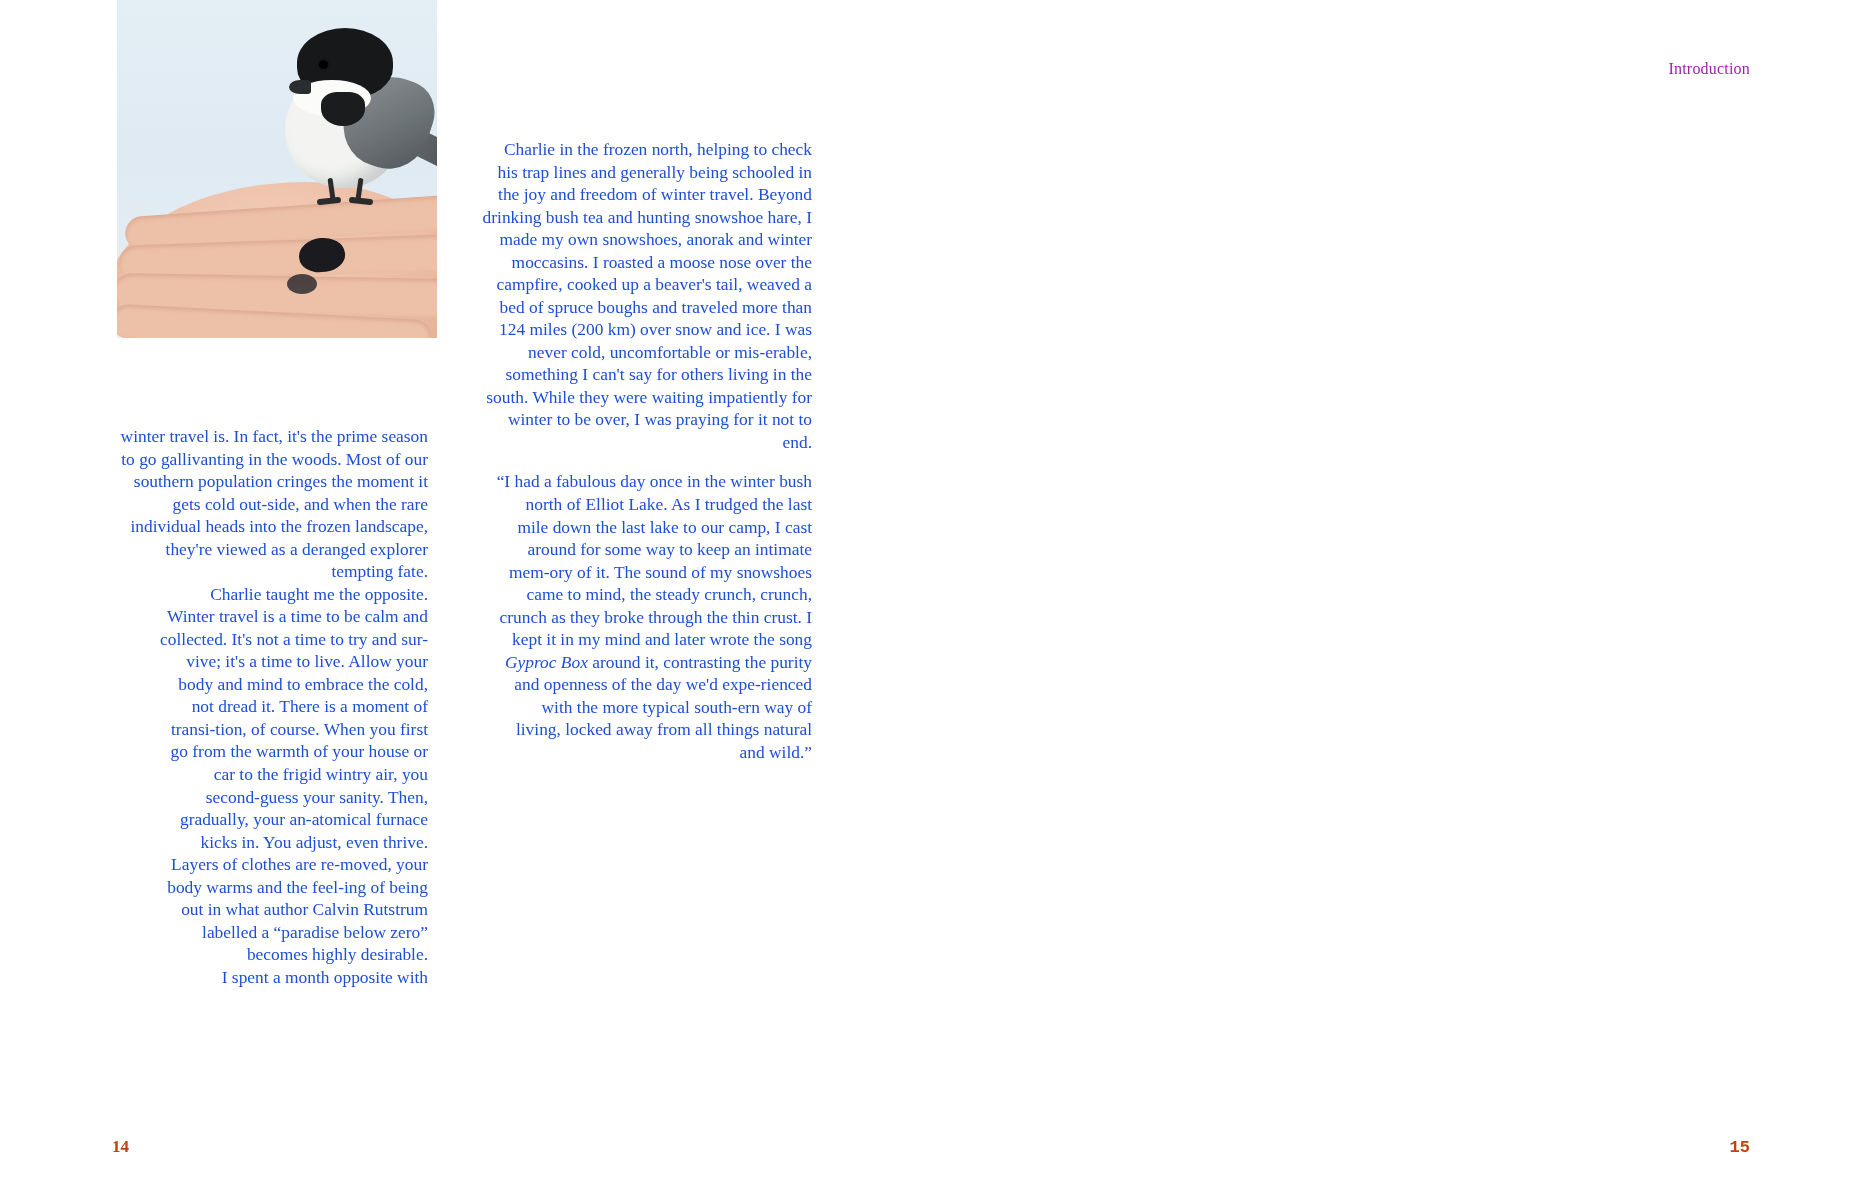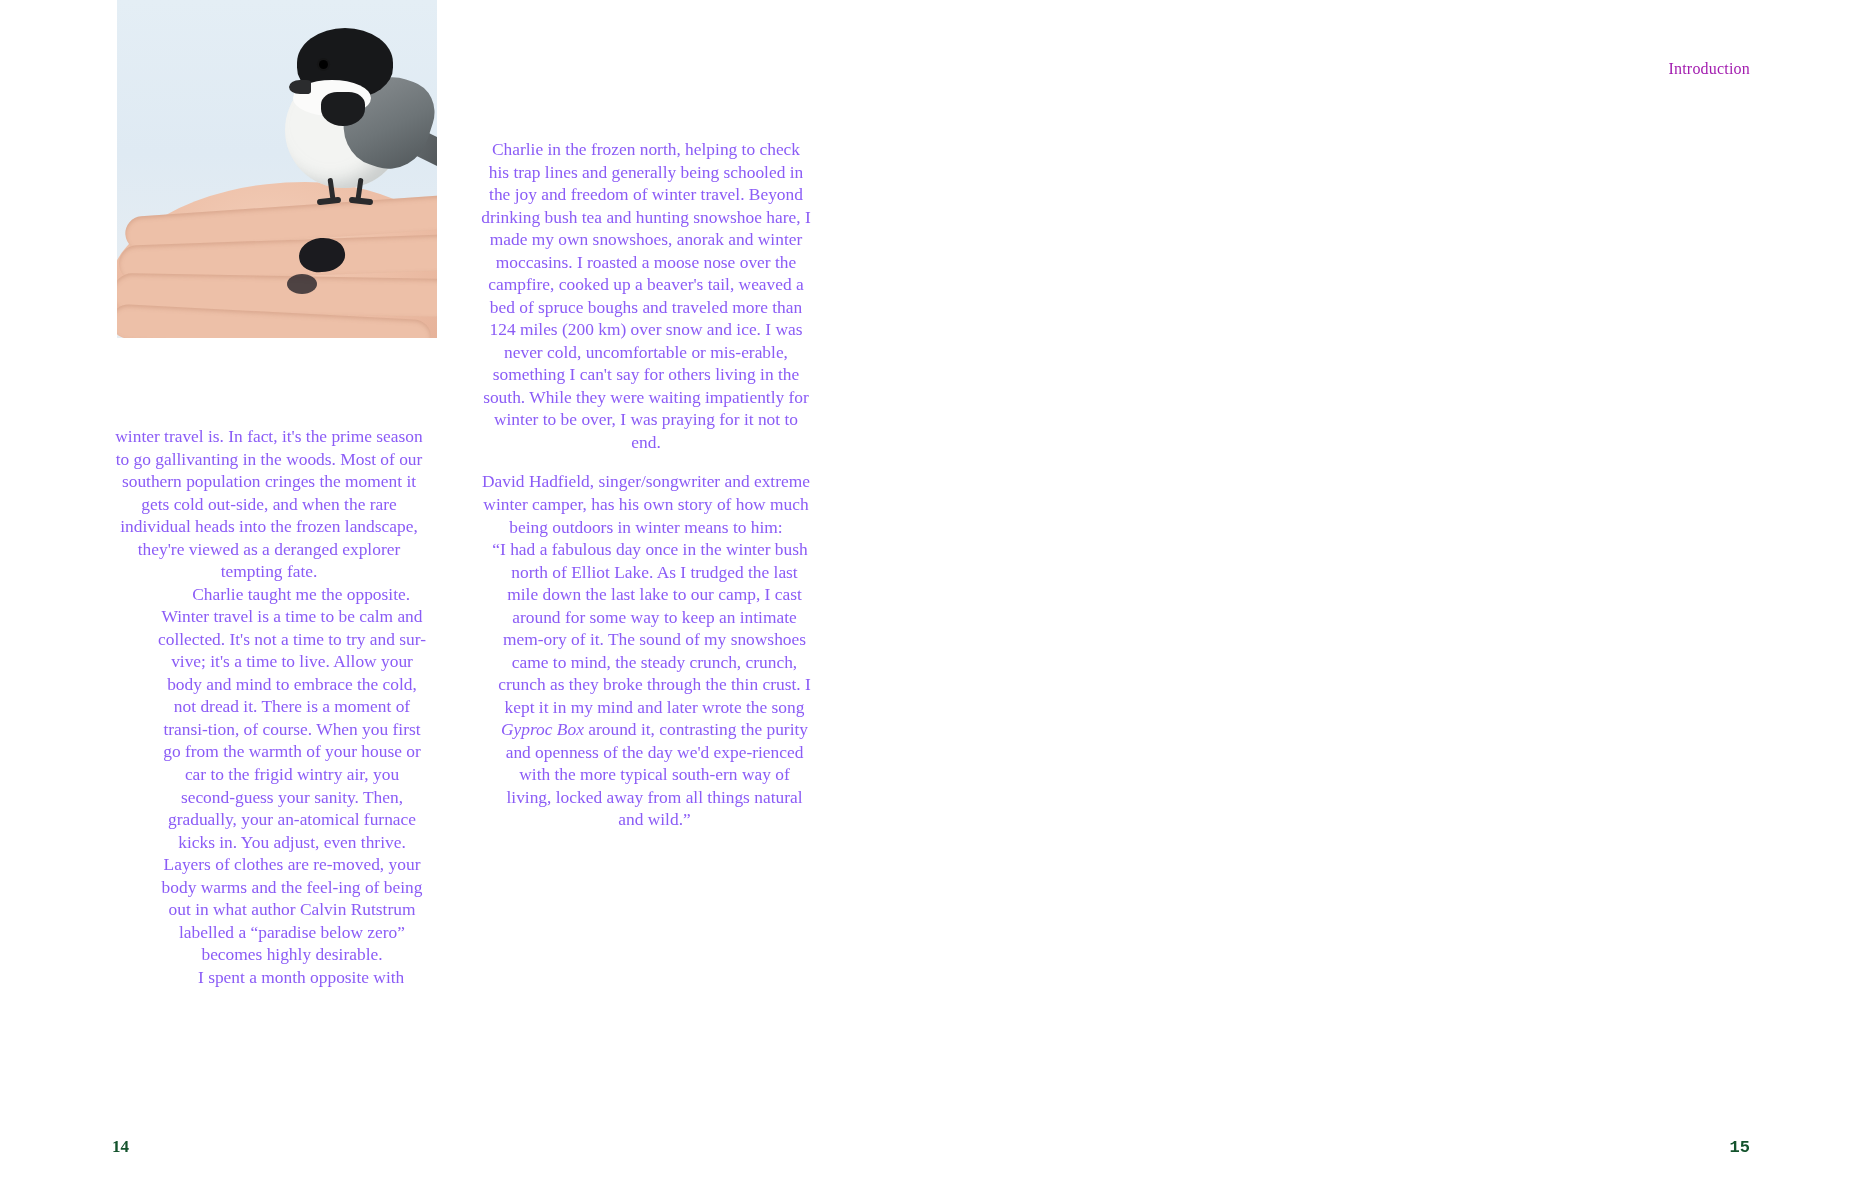--- a/index.html
+++ b/index.html
@@ -171,38 +171,38 @@
   .caption-bird {
     left: 112px;
     top: 352px;
     width: 330px;
   }
 
   .col {
     position: absolute;
     font-size: 17.4px;
     line-height: 1.295;
-    text-align: center;
-    color: #8b5cf6;
+    text-align: right;
+    color: #1d4ed8;
   }
   .col p { margin: 0; }
   .col p.ind { text-indent: 1.05em; margin-left: 46px; }
   .col p.blockq-first { margin-left: 17px; text-indent: -9px; }
   .gap { height: 17px; }
 
   .col-l1 { left: 110px; top: 425px; width: 318px; }
   .col-l2 { left: 480px; top: 138px; width: 332px; }
 
   .folio {
     position: absolute;
     bottom: 39px;
     font-family: "Liberation Serif", serif;
     font-weight: bold;
     font-size: 17px;
-    color: #14532d;
+    color: #c2410c;
   }
   .folio-left  { left: 112px; }
   .folio-right { right: 113px; font-family: Liberation Mono, monospace; }
 
   
   .running-head {
     position: absolute;
     right: 113px;
     top: 60px;
     font-size: 16px;
@@ -246,21 +246,20 @@
 
     <div class="col col-l1">
       <p>winter travel is. In fact, it's the prime season to go gallivanting in the woods. Most of our southern population cringes the moment it gets cold out-side, and when the rare individual heads into the frozen landscape, they're viewed as a deranged explorer tempting fate.</p>
       <p class="ind">Charlie taught me the opposite. Winter travel is a time to be calm and collected. It's not a time to try and sur-vive; it's a time to live. Allow your body and mind to embrace the cold, not dread it. There is a moment of transi-tion, of course. When you first go from the warmth of your house or car to the frigid wintry air, you second-guess your sanity. Then, gradually, your an-atomical furnace kicks in. You adjust, even thrive. Layers of clothes are re-moved, your body warms and the feel-ing of being out in what author Calvin Rutstrum labelled a “paradise below zero” becomes highly desirable.</p>
       <p class="ind">I spent a month opposite with</p>
     </div>
 
     <div class="col col-l2">
       <p>Charlie in the frozen north, helping to check his trap lines and generally being schooled in the joy and freedom of winter travel. Beyond drinking bush tea and hunting snowshoe hare, I made my own snowshoes, anorak and winter moccasins. I roasted a moose nose over the campfire, cooked up a beaver's tail, weaved a bed of spruce boughs and traveled more than 124 miles (200 km) over snow and ice. I was never cold, uncomfortable or mis-erable, something I can't say for others living in the south. While they were waiting impatiently for winter to be over, I was praying for it not to end.</p>
       <div class="gap"></div>
-      <p>David Hadfield, singer/songwriter and extreme winter camper, has his own story of how much being outdoors in winter means to him:</p>
       <p class="blockq-first"><span>“I had a fabulous day once in the winter bush north of Elliot Lake. As I trudged the last mile down the last lake to our camp, I cast around for some way to keep an intimate mem-ory of it. The sound of my snowshoes came to mind, the steady crunch, crunch, crunch as they broke through the thin crust. I kept it in my mind and later wrote the song </span><em>Gyproc Box</em><span> around it, contrasting the purity and openness of the day we'd expe-rienced with the more typical south-ern way of living, locked away from all things natural and wild.”</span></p>
     </div>
 
     <div class="folio folio-left">14</div>
   </div>
 
   <div class="page page-right">
 
     <div class="running-head">Introduction</div>
 

